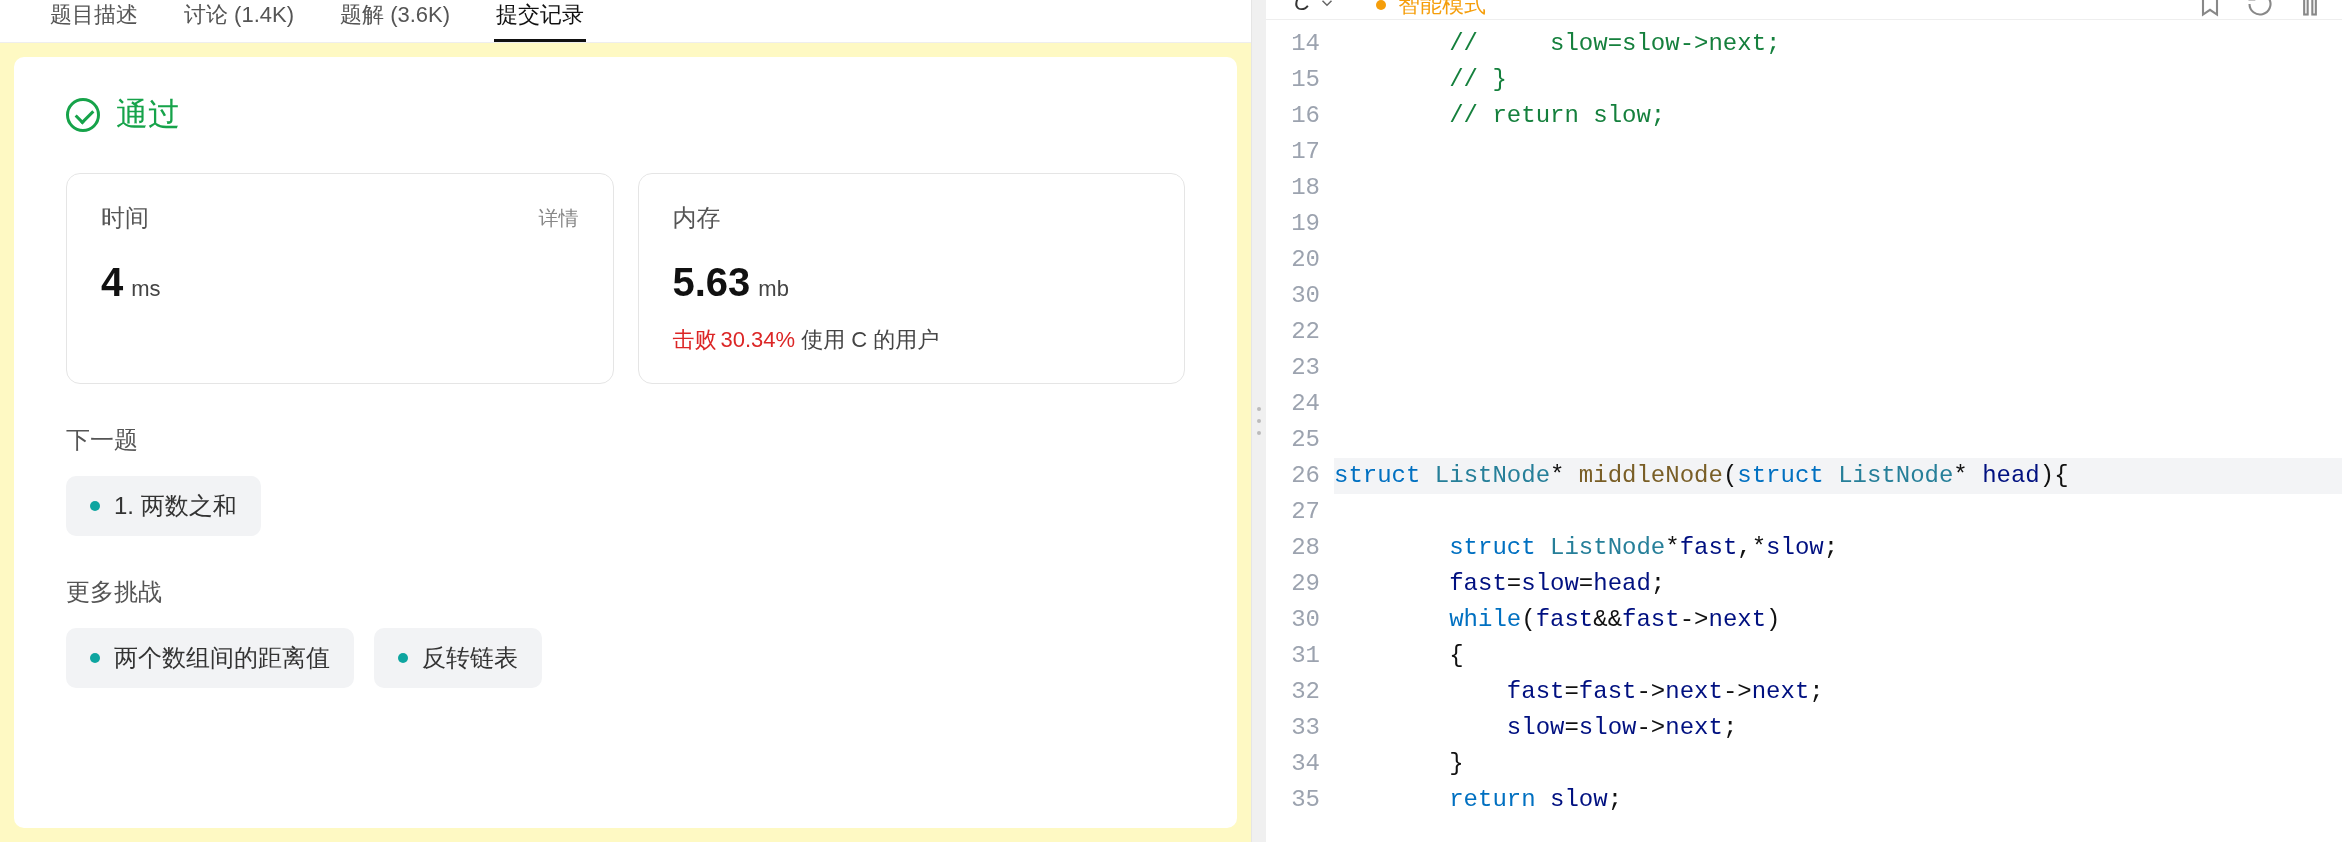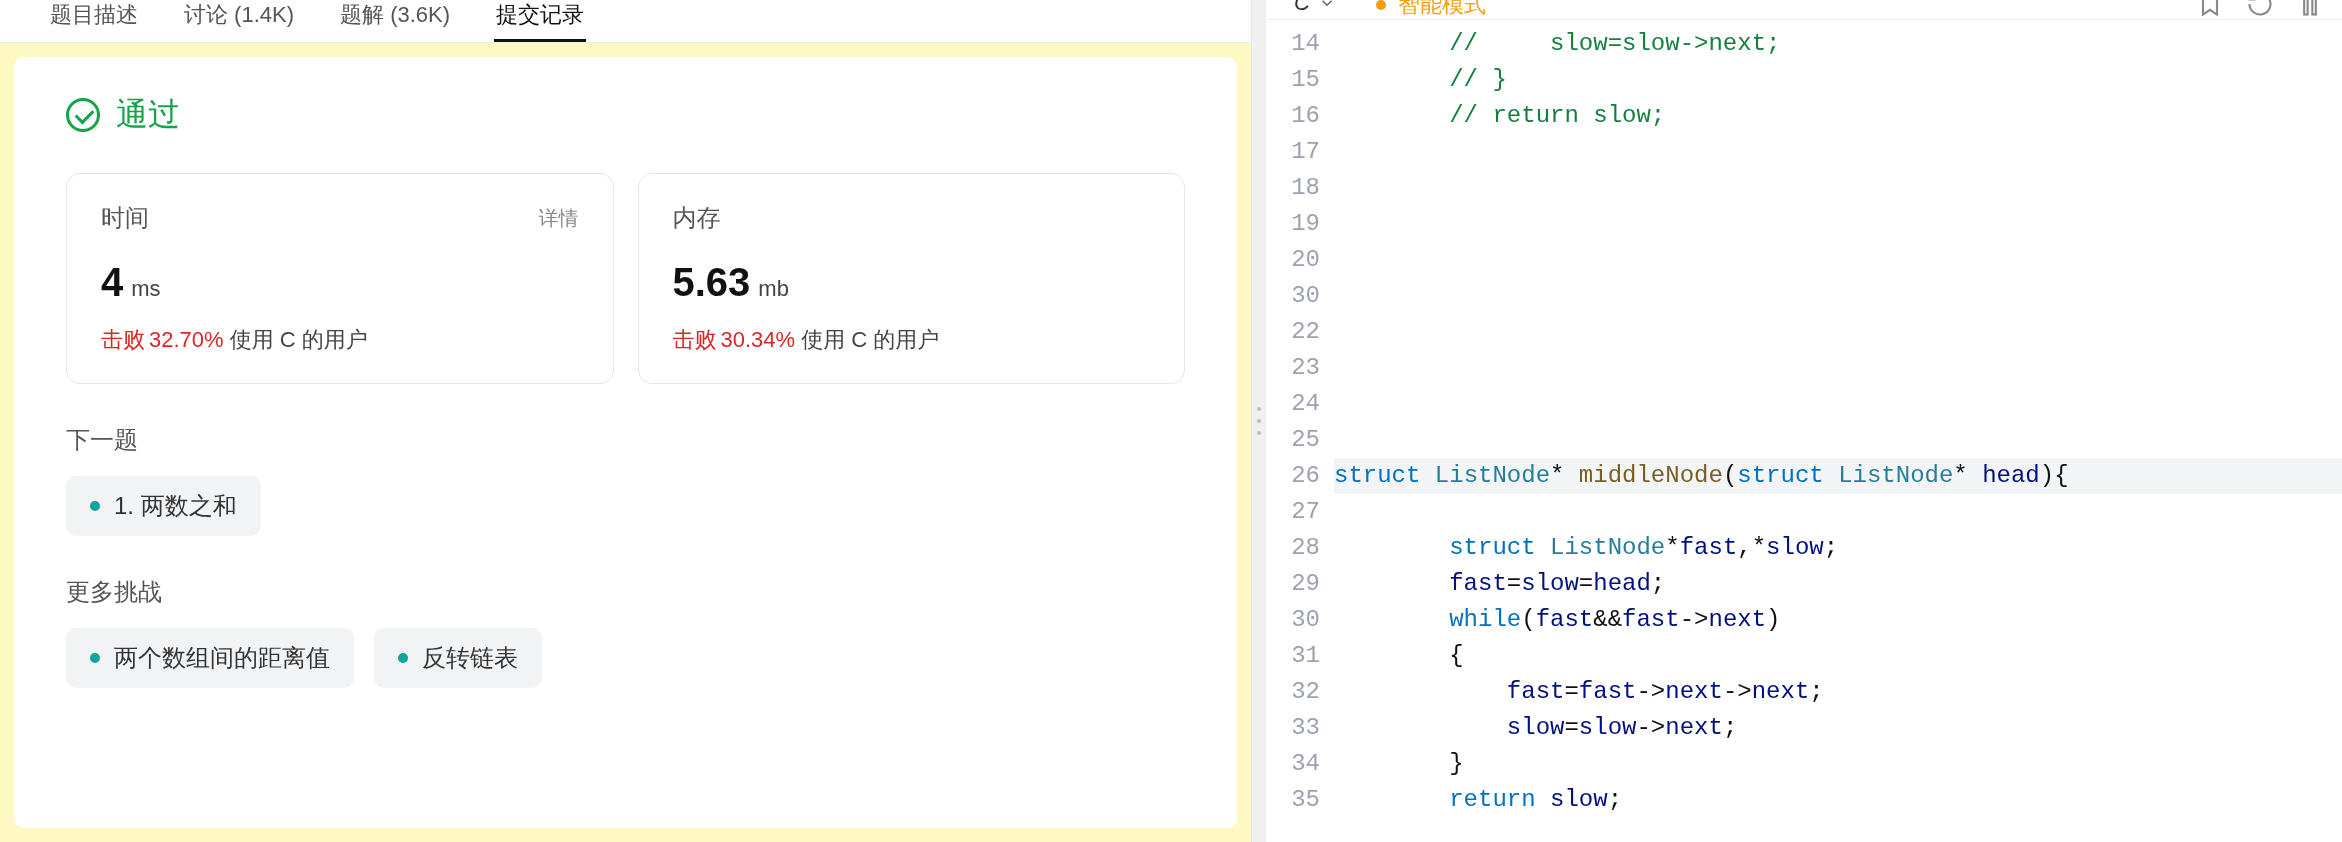--- a/index.html
+++ b/index.html
@@ -299,23 +299,20 @@
 
     <div class="metrics-row">
       <div class="metric-card">
         <div class="metric-header">
           <span class="metric-title">时间</span>
           <span class="metric-detail-link">详情</span>
         </div>
         <div class="metric-value-row">
           <span class="metric-value">4</span>
           <span class="metric-unit">ms</span>
-        </div>
-        <div class="metric-beat">
-          <span class="beat-red">击败</span><span class="beat-pct">32.70%</span><span class="beat-rest">使用 C 的用户</span>
         </div>
       </div>
 
       <div class="metric-card">
         <div class="metric-header">
           <span class="metric-title">内存</span>
         </div>
         <div class="metric-value-row">
           <span class="metric-value">5.63</span>
           <span class="metric-unit">mb</span>

